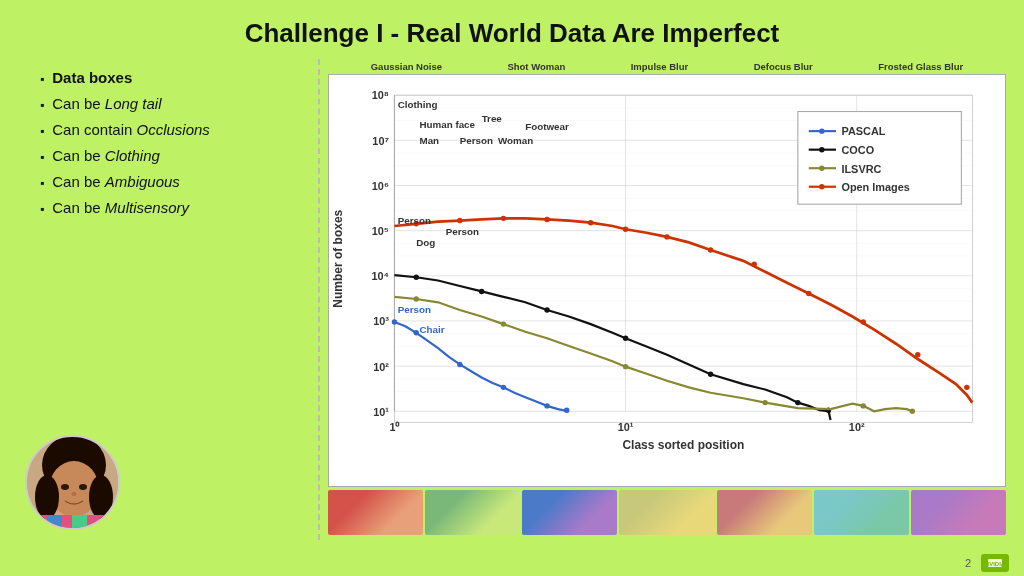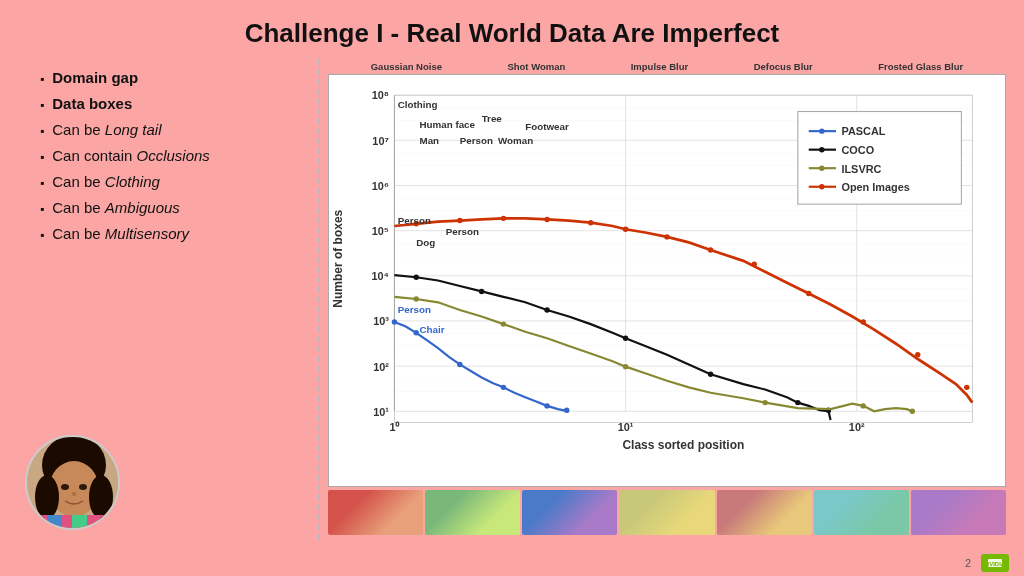--- a/index.html
+++ b/index.html
@@ -8,21 +8,21 @@
       height: 576px;
       background: #f5f5f0;
       font-family: Arial, sans-serif;
       overflow: hidden;
       position: relative;
     }
 
     .slide {
       width: 1024px;
       height: 576px;
-      background: #fca5a5;
+      background: #bef264;
       position: relative;
       display: flex;
       flex-direction: column;
     }
 
     .title {
       text-align: center;
       font-size: 26px;
       font-weight: bold;
       padding: 18px 20px 10px;
@@ -168,23 +168,20 @@
 </head>
 <body>
 
 <div class="slide">
   <div class="title">Challenge I - Real World Data Are Imperfect</div>
 
   <div class="content">
 
     <div class="left-panel">
       <ul class="bullet-list">
-        <li class="bold-item">
-          <span>Domain gap</span>
-        </li>
         <li class="bold-item">
           <span>Data boxes</span>
         </li>
         <li>
           <span>Can be <em>Long tail</em></span>
         </li>
         <li>
           <span>Can contain <em>Occlusions</em></span>
         </li>
         <li>

